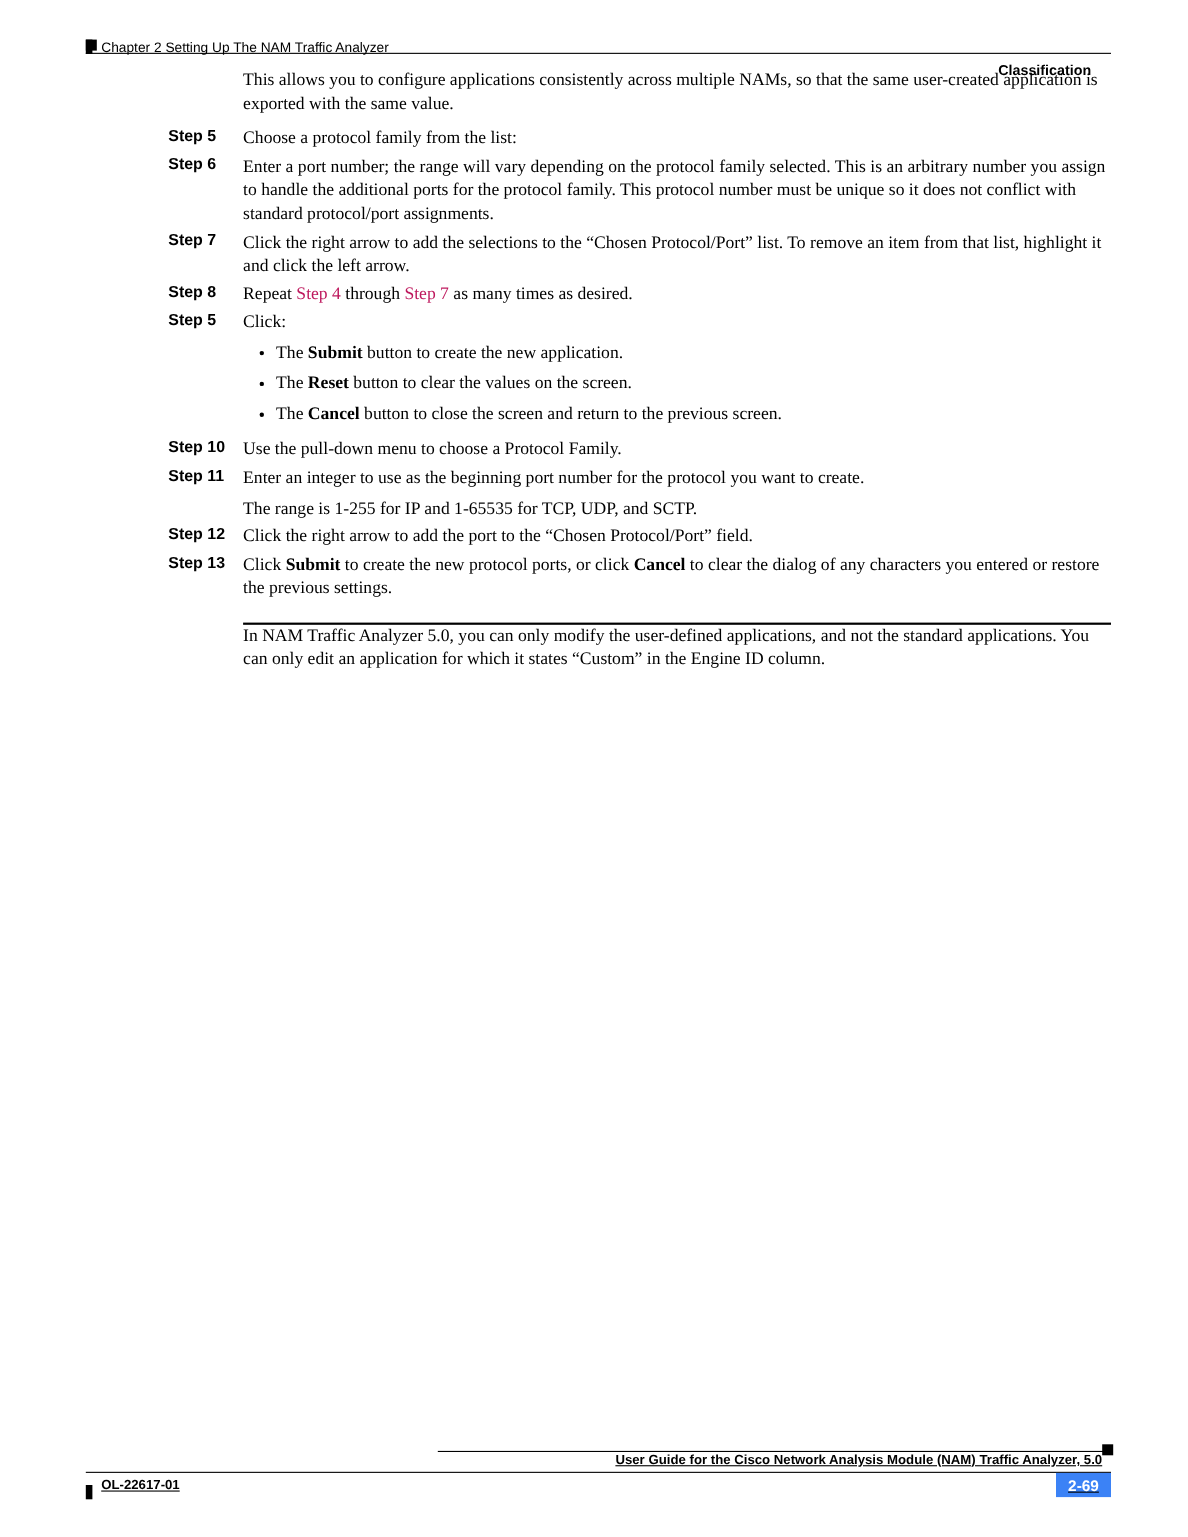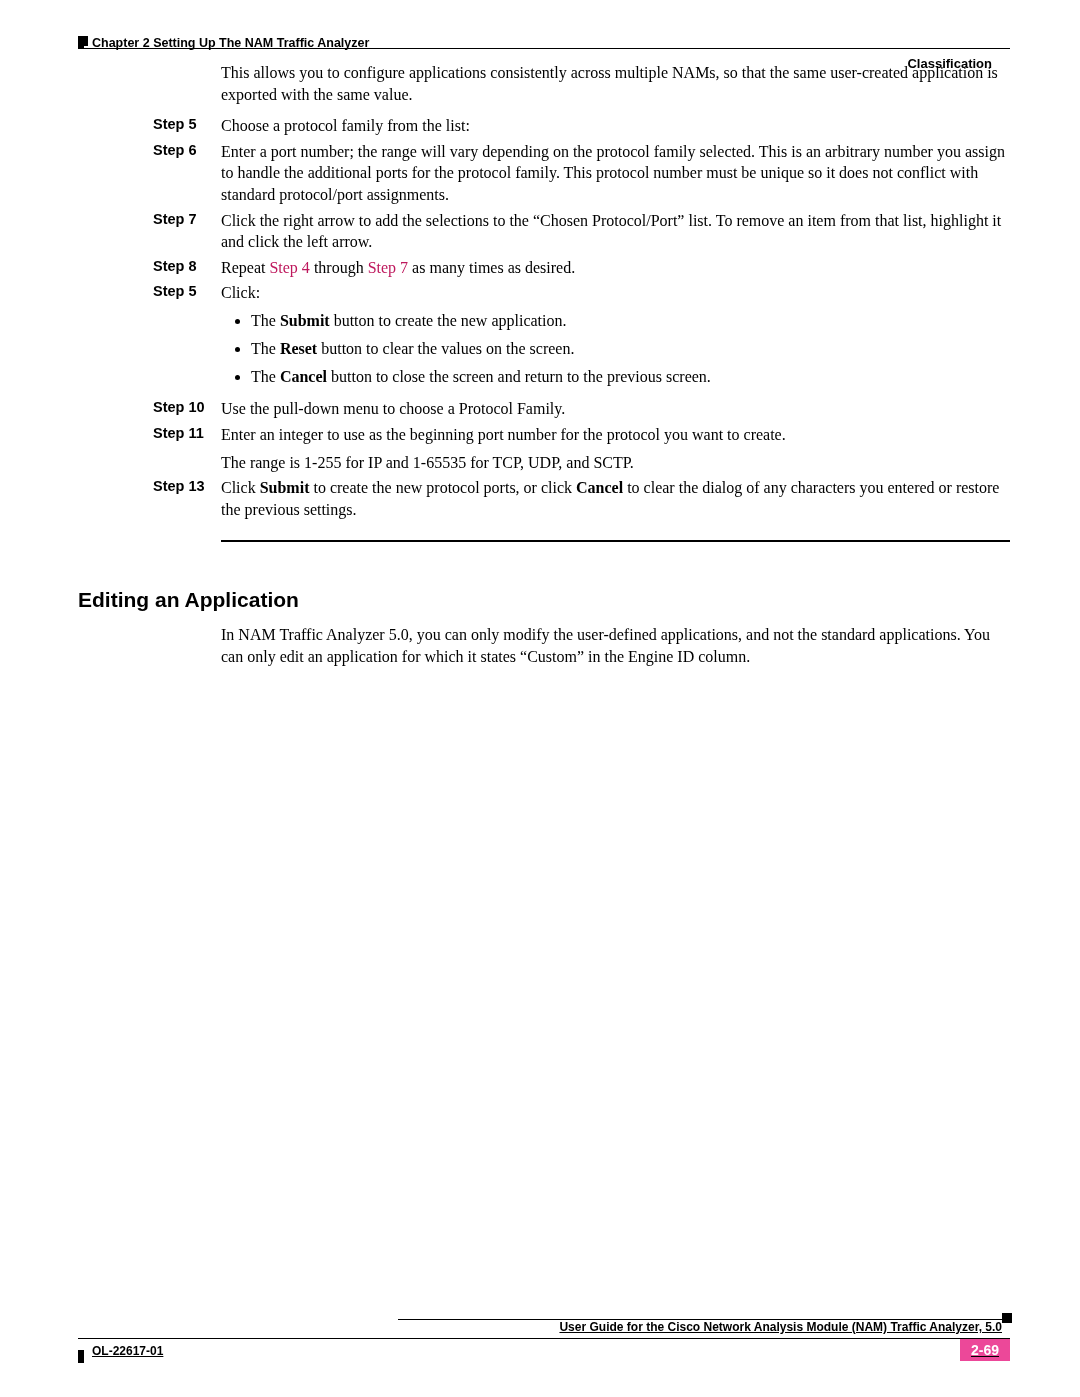--- a/index.html
+++ b/index.html
@@ -28,21 +28,21 @@
     height: 13px;
     background: #000;
   }
   .crop-tl { top: 0; left: 0; }
   .crop-br { right: -2px; top: 49px; width: 10px; height: 10px; background:#000; }
   .header-left {
     position: absolute;
     left: 14px;
     top: 0;
     font-family: Arial, Helvetica, sans-serif;
-    font-weight: bold;
+    font-weight: normal;
     font-size: 12.5px;
   }
   .header-right {
     position: absolute;
     right: 18px;
     top: 20px;
     font-family: Arial, Helvetica, sans-serif;
     font-weight: bold;
     font-size: 13px;
     text-align: center;
@@ -139,21 +139,21 @@
     font-weight: bold;
     font-size: 12px;
     padding-left: 14px;
   }
   .crop-bl {
     position: absolute;
     left: 0; bottom: -4px;
     width: 6px; height: 13px; background:#000;
   }
   .page-num {
-    background: #ec4899;
+    background: #3b82f6;
     color: #fff;
     font-family: Arial, Helvetica, sans-serif;
     font-weight: bold;
     font-size: 14px;
     padding: 3px 11px;
   }
   .crop-footer-r {
     position: absolute;
     right: -2px;
     top: -6px;
@@ -220,31 +220,34 @@
     </div>
 
     <div class="step-row">
       <div class="step-label">Step 11</div>
       <div class="step-body">
         <div>Enter an integer to use as the beginning port number for the protocol you want to create.</div>
         <div style="margin-top:6px">The range is 1-255 for IP and 1-65535 for TCP, UDP, and SCTP.</div>
       </div>
     </div>
 
+    <div class="step-row">
+      <div class="step-label">Step 12</div>
+      <div class="step-body">Click the right arrow to add the port to the “Chosen Protocol/Port” field.</div>
+    </div>
 
     <div class="step-row">
       <div class="step-label">Step 13</div>
       <div class="step-body">
         <span>Click </span><b>Submit</b><span> to create the new protocol ports, or click </span><b>Cancel</b><span> to clear the dialog of any characters you entered or restore the previous settings.</span>
       </div>
     </div>
 
     <div class="end-rule"></div>
 
-    <h2 class="section-heading">Editing an Application</h2>
 
     <p class="para">In NAM Traffic Analyzer 5.0, you can only modify the user-defined applications, and not the standard applications. You can only edit an application for which it states “Custom” in the Engine ID column.</p>
 
   </div>
 
   <div class="footer">
     <div style="position:relative">
       <div class="crop-footer-r"></div>
       <div class="footer-rule-thick"></div>
     </div>

